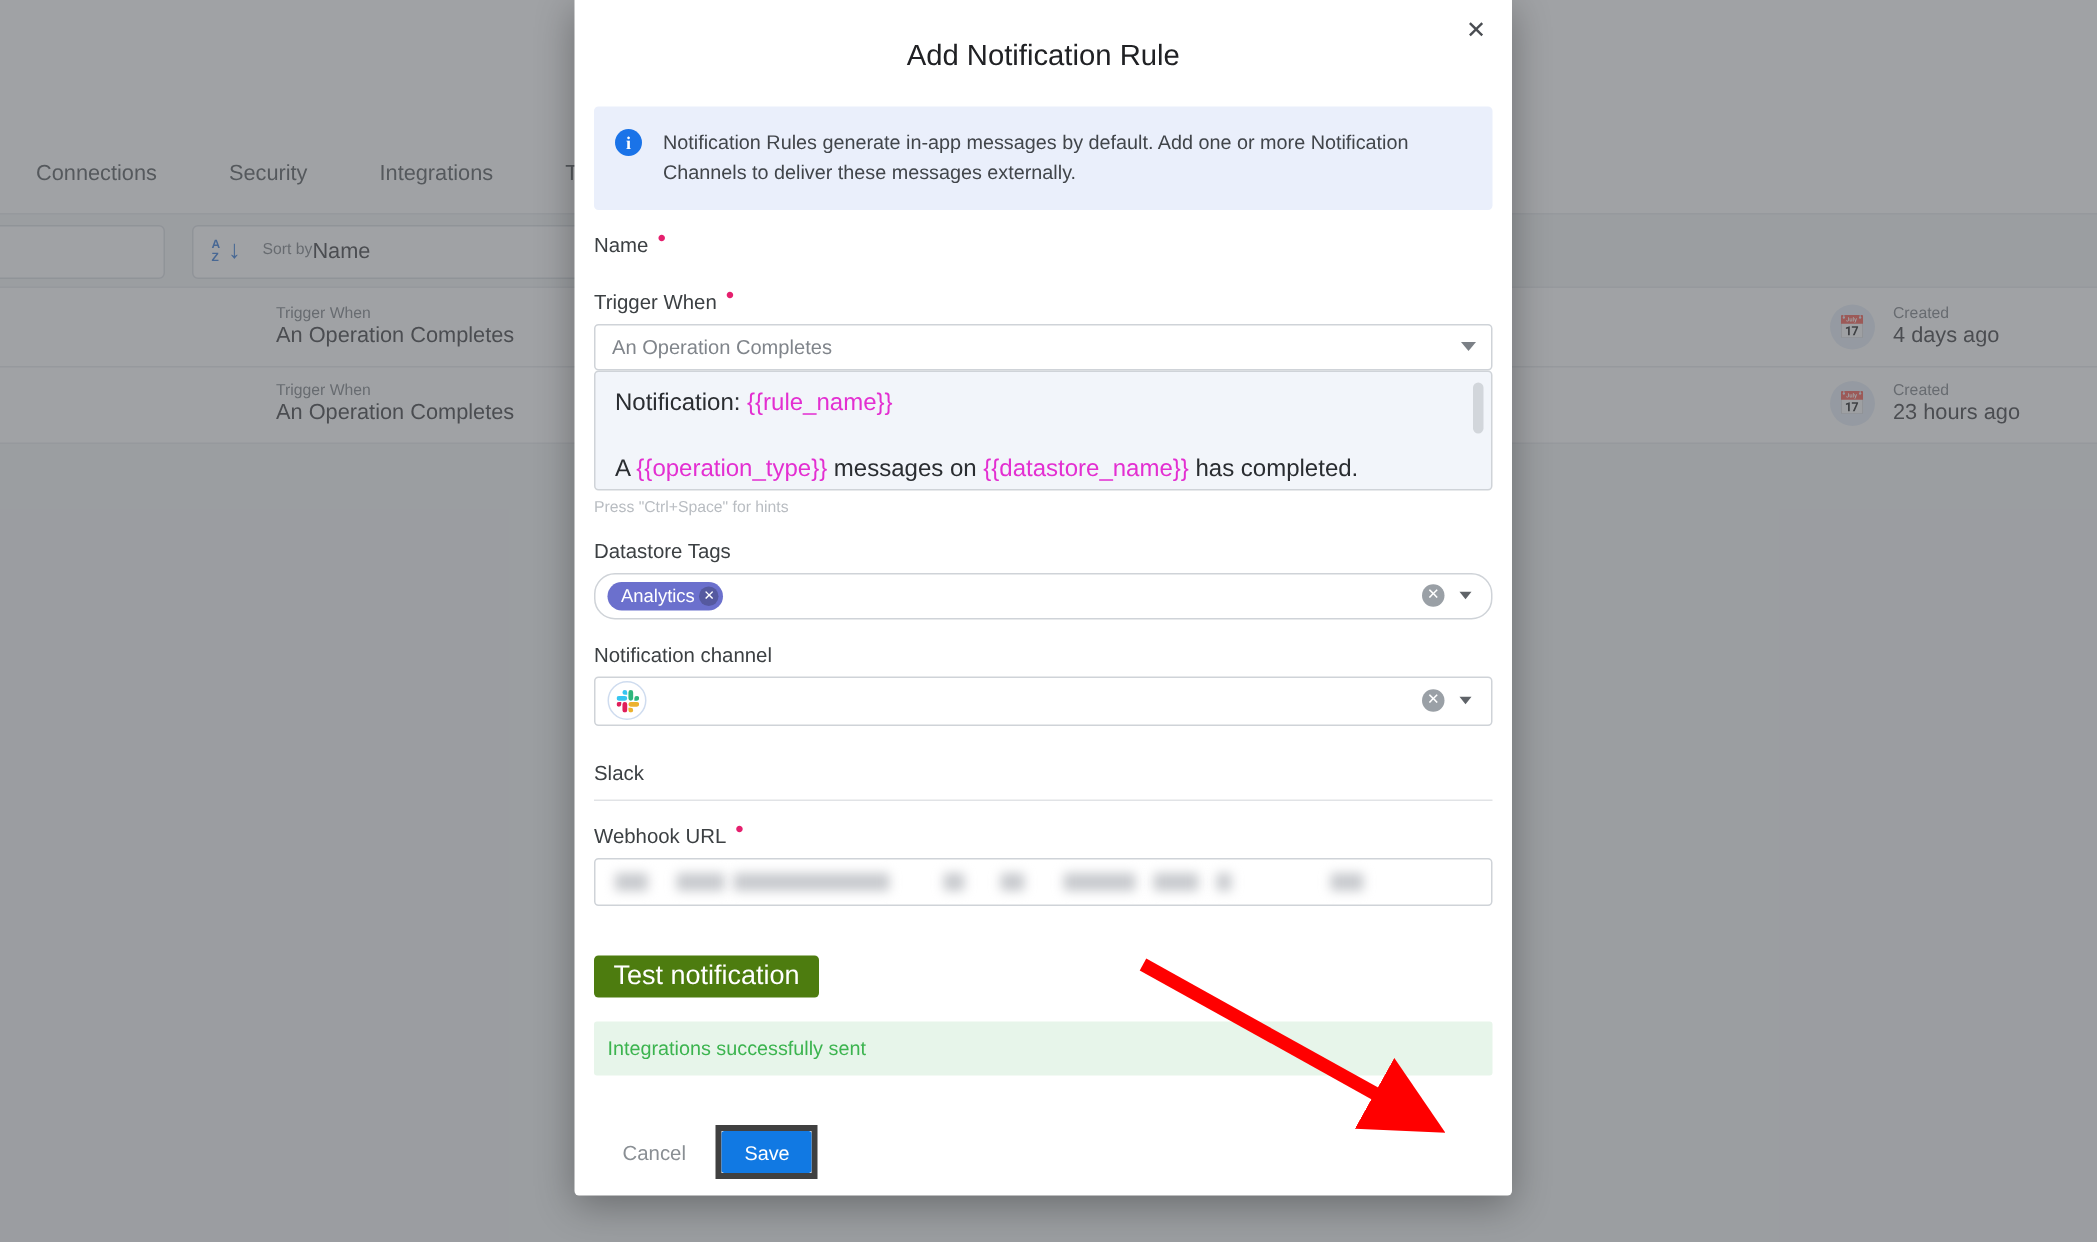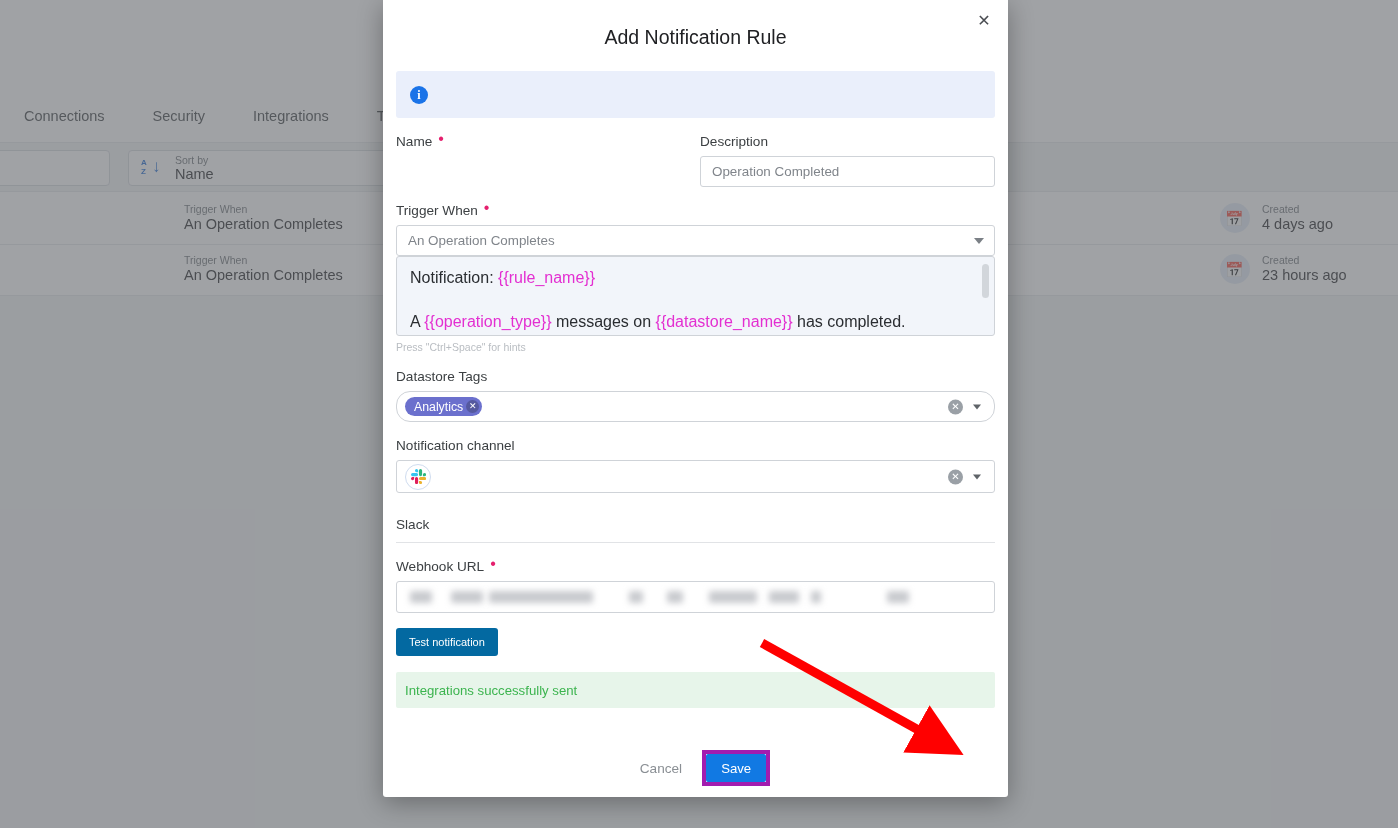--- a/index.html
+++ b/index.html
@@ -62,21 +62,21 @@
   .sort-icon .az {
     position: absolute; left: 0; top: 1px;
     font-size: 8px; line-height: 9px;
     color: #1967d2; font-weight: bold;
     font-family: "Liberation Sans", sans-serif;
   }
   .sort-icon .arr {
     position: absolute; left: 11px; top: 0px;
     font-size: 17px; line-height: 20px; color: #1967d2;
   }
-  .sort-texts { display: flex; flex-direction: column; line-height: 1.15; }
+  .sort-texts { display: flex; flex-direction: row; line-height: 1.15; }
   .sort-label { font-size: 10.5px; color: #6b7075; }
   .sort-value { font-size: 14.5px; color: #202124; }
 
   .bg-row {
     position: absolute;
     left: 0; width: 1398px; height: 50px;
     border-bottom: 1px solid #e4e6ea;
     background: #ffffff;
   }
   .bg-row.r1 { top: 195px; }
@@ -304,58 +304,58 @@
   }
   .blur-field .bl {
     position: absolute;
     background: #c8cace;
     filter: blur(3.4px);
     border-radius: 2px;
     top: 9px; height: 12px;
   }
 
   .btn-test {
-    margin-top: 15px;
-    background: #0369a1;
+    margin-top: 33px;
+    background: #4d7c0f;
     color: #fff;
     border: none;
     border-radius: 3px;
     height: 28px;
     padding: 0 13px;
-    font-size: 11px;
+    font-size: 18px;
     cursor: pointer;
     font-family: "Liberation Sans", sans-serif;
   }
   .success-bar {
     margin-top: 16px;
     background: #e7f5ea;
     border-radius: 2px;
     height: 36px;
     display: flex; align-items: center;
     padding-left: 9px;
     font-size: 13.2px;
     color: #3cb44f;
   }
 
   .modal-footer {
     position: absolute;
     left: 0; right: 0; bottom: 0;
     height: 58px;
-    display: flex; align-items: center; justify-content: center;
+    display: flex; align-items: center; justify-content: flex-start;
     padding-right: 13px;
     margin-left: 18px;
   }
   .btn-cancel {
     background: none; border: none;
     color: #8a8f94; font-size: 13.6px;
     padding: 6px 14px; cursor: pointer;
     font-family: "Liberation Sans", sans-serif;
   }
   .save-highlight {
-    border: 4px solid #a21caf;
+    border: 4px solid #404040;
     padding: 0;
     display: inline-flex;
     margin-left: 6px;
   }
   .btn-save {
     background: #1179e3;
     color: #fff; border: none;
     height: 28px; padding: 0 15px;
     font-size: 13.2px; cursor: pointer;
     border-radius: 2px;
@@ -436,37 +436,32 @@
 <div id="dim-overlay"></div>
 
 <div id="modal">
 
   <button class="modal-close">✕</button>
 
   <div class="modal-title">Add Notification Rule</div>
 
   <div class="info-banner">
     <span class="info-icon">i</span>
+    <span class="info-text">Notification Rules generate in-app messages by default. Add one or more Notification Channels to deliver these messages externally.</span>
   </div>
 
   <div class="form-area">
 
     
     <div class="row2">
       <div class="col">
         <div class="field-label">
           <span>Name</span>
           <span class="req-dot">•</span>
         </div>
-      </div>
-      <div class="col">
-        <div class="field-label">
-          <span>Description</span>
-        </div>
-        <input class="text-input" type="text" value="" placeholder="Operation Completed" style="">
       </div>
     </div>
 
     
     <div class="field-label">
       <span>Trigger When</span>
       <span class="req-dot">•</span>
     </div>
     <div class="select-box">
       <span>An Operation Completes</span>

